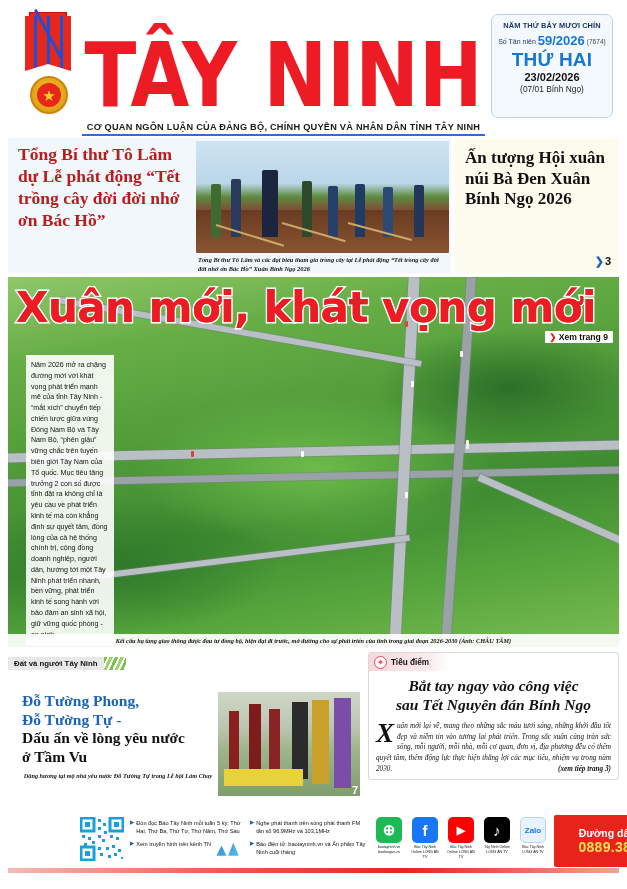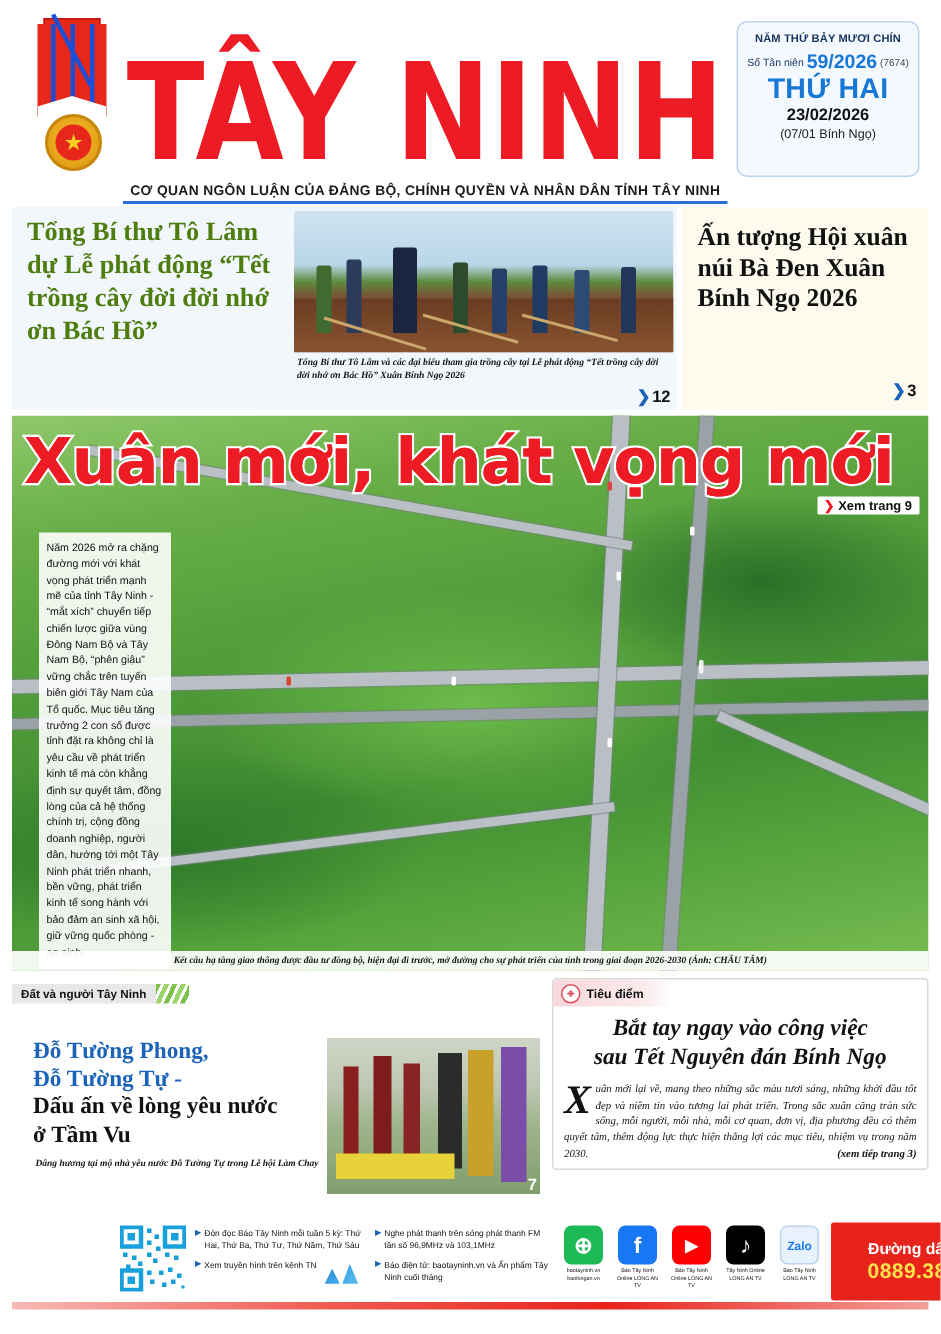--- a/index.html
+++ b/index.html
@@ -44,21 +44,21 @@
   .db-issue .par { font-size: 6.6px; color: #444; }
   .db-day { font-size: 19px; font-weight: bold; color: #1677d6; letter-spacing: 0.2px; margin-top: 2px; line-height: 1.05; }
   .db-date { font-size: 11px; font-weight: bold; color: #111; margin-top: 1px; }
   .db-lunar { font-size: 8.4px; color: #222; margin-top: 1px; }
 
   
   .teaser-row { display: flex; height: 135px; margin: 2px 8px 0 8px; gap: 0; }
   .teaser-left { flex: 0 0 443px; display: flex; background: #f2f7fb; }
   .tl-head { flex: 0 0 186px; padding: 6px 6px 0 10px; }
   .tl-head h2 { font-family: "Liberation Serif", serif; font-weight: bold; font-size: 17.5px;
-      color: #4d7c0f; line-height: 1.25; }
+      color: #b91c1c; line-height: 1.25; }
   .tl-photo { flex: 1; padding: 3px 2px 0 2px; display: flex; flex-direction: column; }
   .photo-tree { flex: 1; border-radius: 1px; position: relative; overflow: hidden;
       background:
         linear-gradient(180deg, rgba(255,255,255,0) 62%, #6a3c22 62%, #8a5430 100%),
         linear-gradient(180deg, #cfe4f2 0%, #b9d6e8 38%, #5e8a3e 50%, #7a5436 60%, #6b4226 100%); }
   .ptree-fig { position: absolute; bottom: 14%; width: 10px; border-radius: 2px 2px 0 0; }
   .ptree-pole { position: absolute; height: 2px; background: #c9a86a; transform-origin: left center; }
   .tl-cap { font-family: "Liberation Serif", serif; font-style: italic; font-weight: bold;
       font-size: 6.4px; line-height: 1.32; color: #111; padding: 3px 2px 0 2px; }
   .tl-pagewrap { text-align: right; padding-right: 2px; }
@@ -213,25 +213,20 @@
           <div class="ptree-fig" style="left:42%; height:50%; background:#2e4a2c;"></div>
           <div class="ptree-fig" style="left:52%; height:46%; background:#27406a;"></div>
           <div class="ptree-fig" style="left:63%; height:48%; background:#1f3a63;"></div>
           <div class="ptree-fig" style="left:74%; height:45%; background:#2b4a74;"></div>
           <div class="ptree-fig" style="left:86%; height:47%; background:#24365a;"></div>
           <div class="ptree-pole" style="left:8%;  bottom:24%; width:28%; transform:rotate(17deg);"></div>
           <div class="ptree-pole" style="left:34%; bottom:26%; width:26%; transform:rotate(16deg);"></div>
           <div class="ptree-pole" style="left:60%; bottom:26%; width:26%; transform:rotate(15deg);"></div>
         </div>
         <div class="tl-cap">Tổng Bí thư Tô Lâm và các đại biểu tham gia trồng cây tại Lễ phát động “Tết trồng cây đời đời nhớ ơn Bác Hồ” Xuân Bính Ngọ 2026</div>
-        <div class="tl-pagewrap">
-          <span class="pageref">
-            <span class="chev">❯</span><span>12</span>
-          </span>
-        </div>
       </div>
     </div>
 
     <div class="teaser-right">
       <h2>Ấn tượng Hội xuân núi Bà Đen Xuân Bính Ngọ 2026</h2>
       <div class="tr-pagewrap">
         <span class="pageref">
           <span class="chev">❯</span><span>3</span>
         </span>
       </div>

